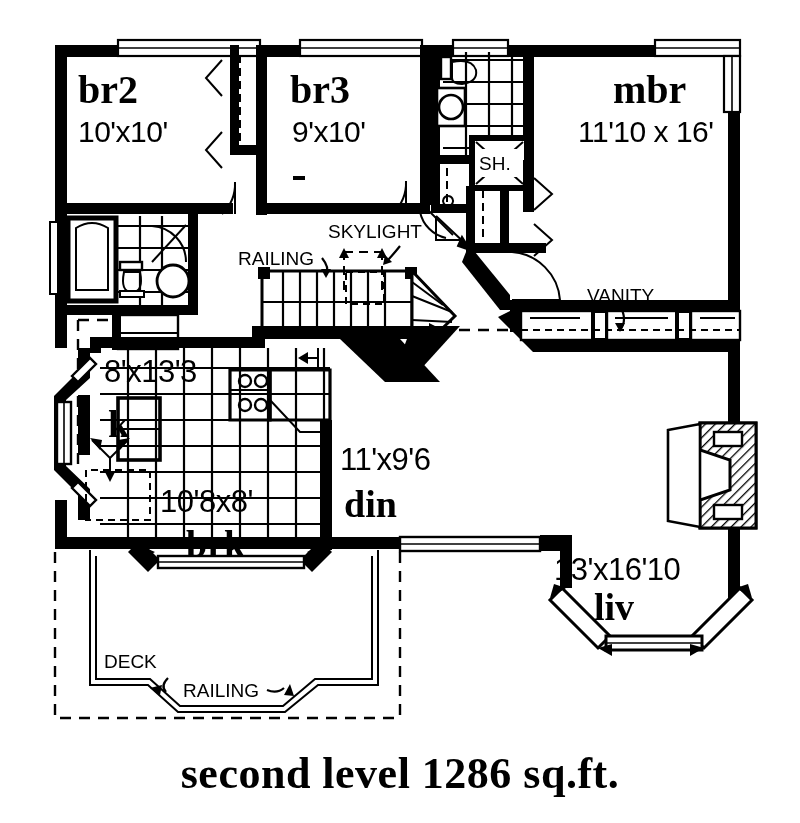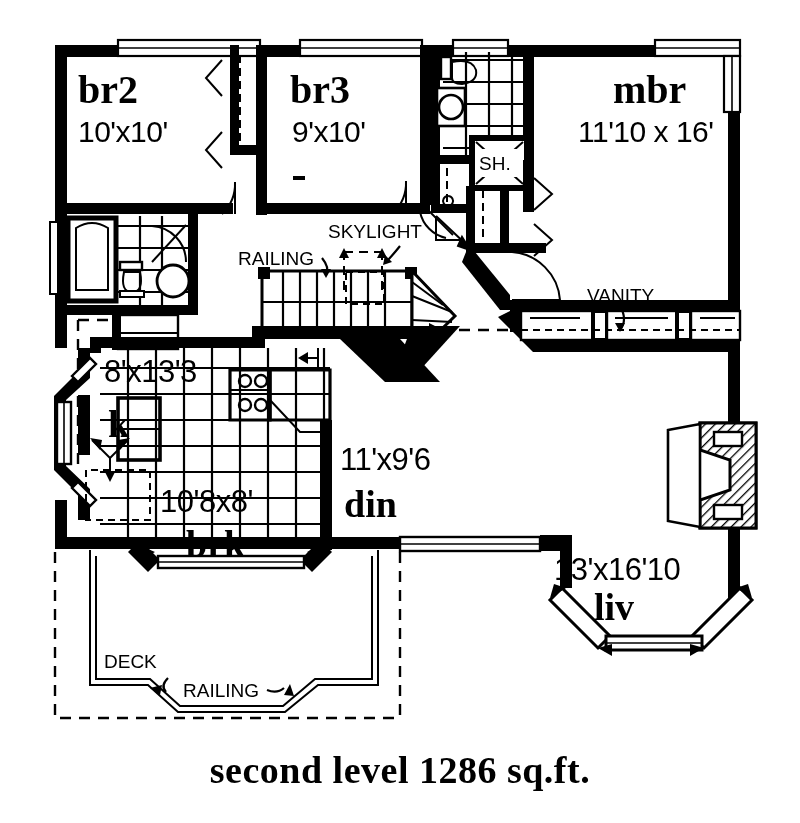--- a/index.html
+++ b/index.html
@@ -59,21 +59,21 @@
     letter-spacing: 0px;
   }
   .caption {
     position: absolute;
     left: 0;
     top: 748px;
     width: 800px;
     text-align: center;
     font-family: "Liberation Serif", serif;
     font-weight: bold;
-    font-size: 38px;
+    font-size: 44px;
     letter-spacing: 0.5px;
     color: #000000;
     white-space: nowrap;
   }
 </style>
 </head>
 <body>
 
 <div id="plan-root">
 

